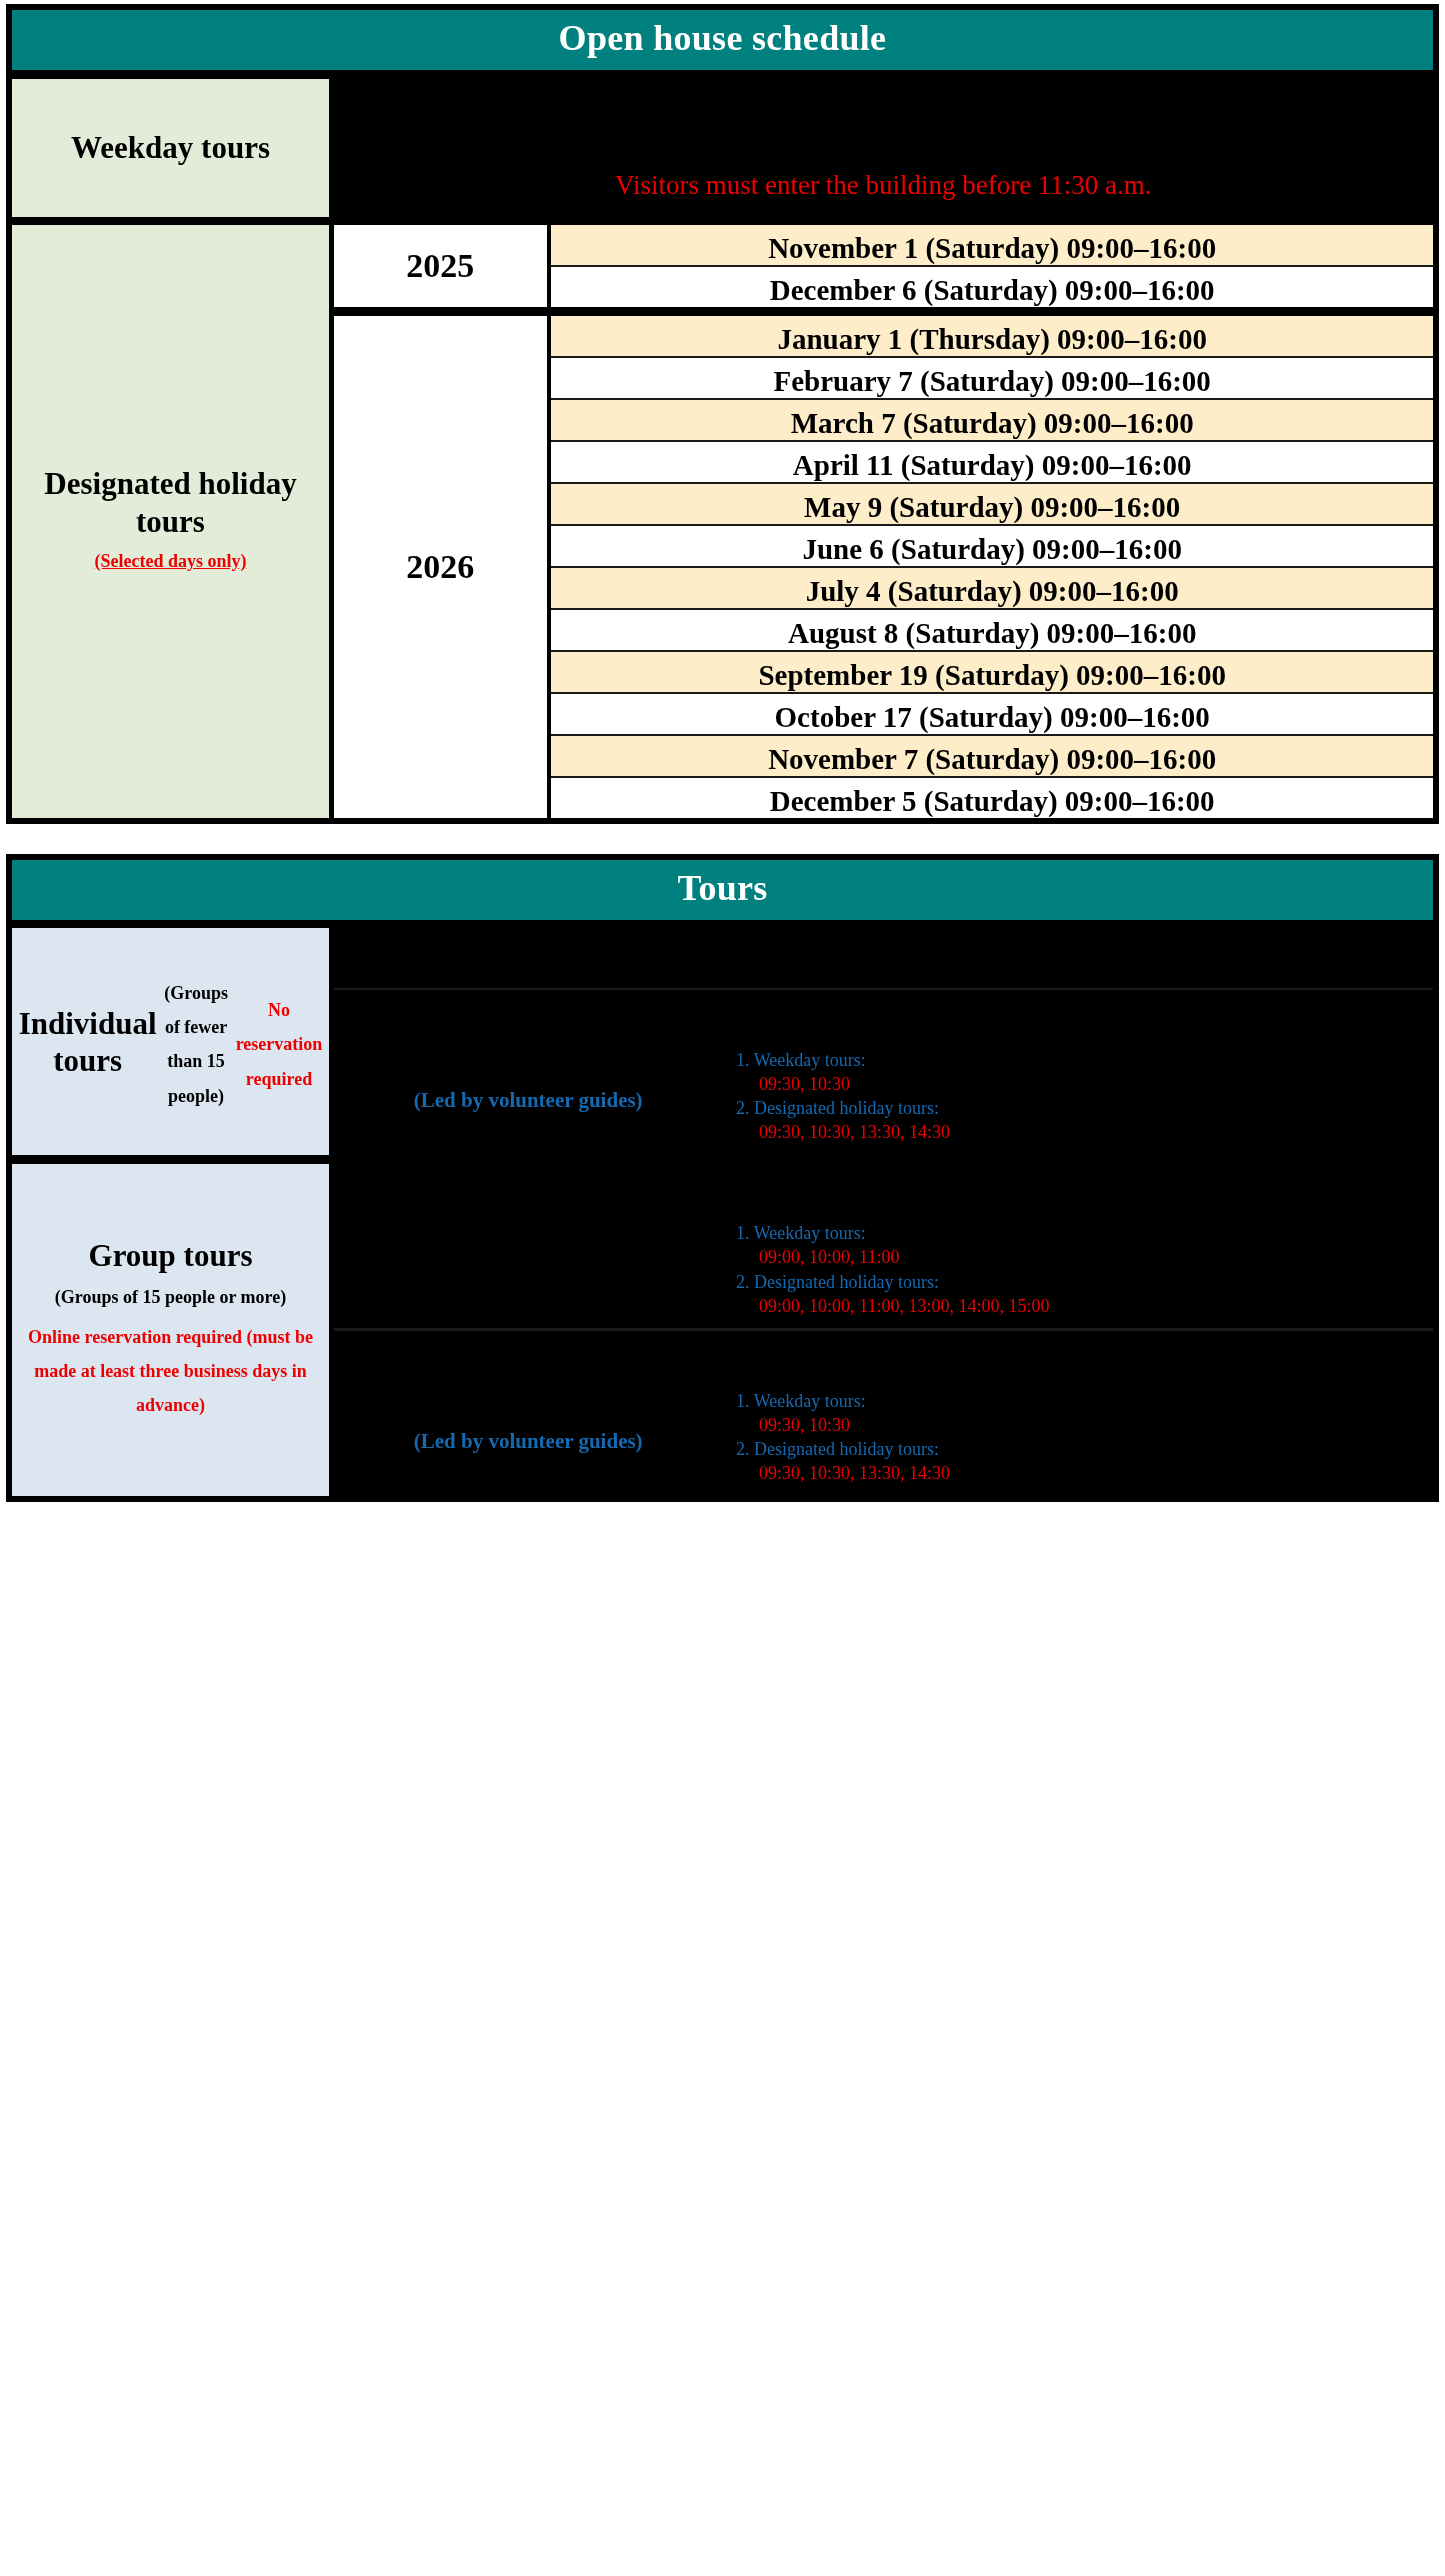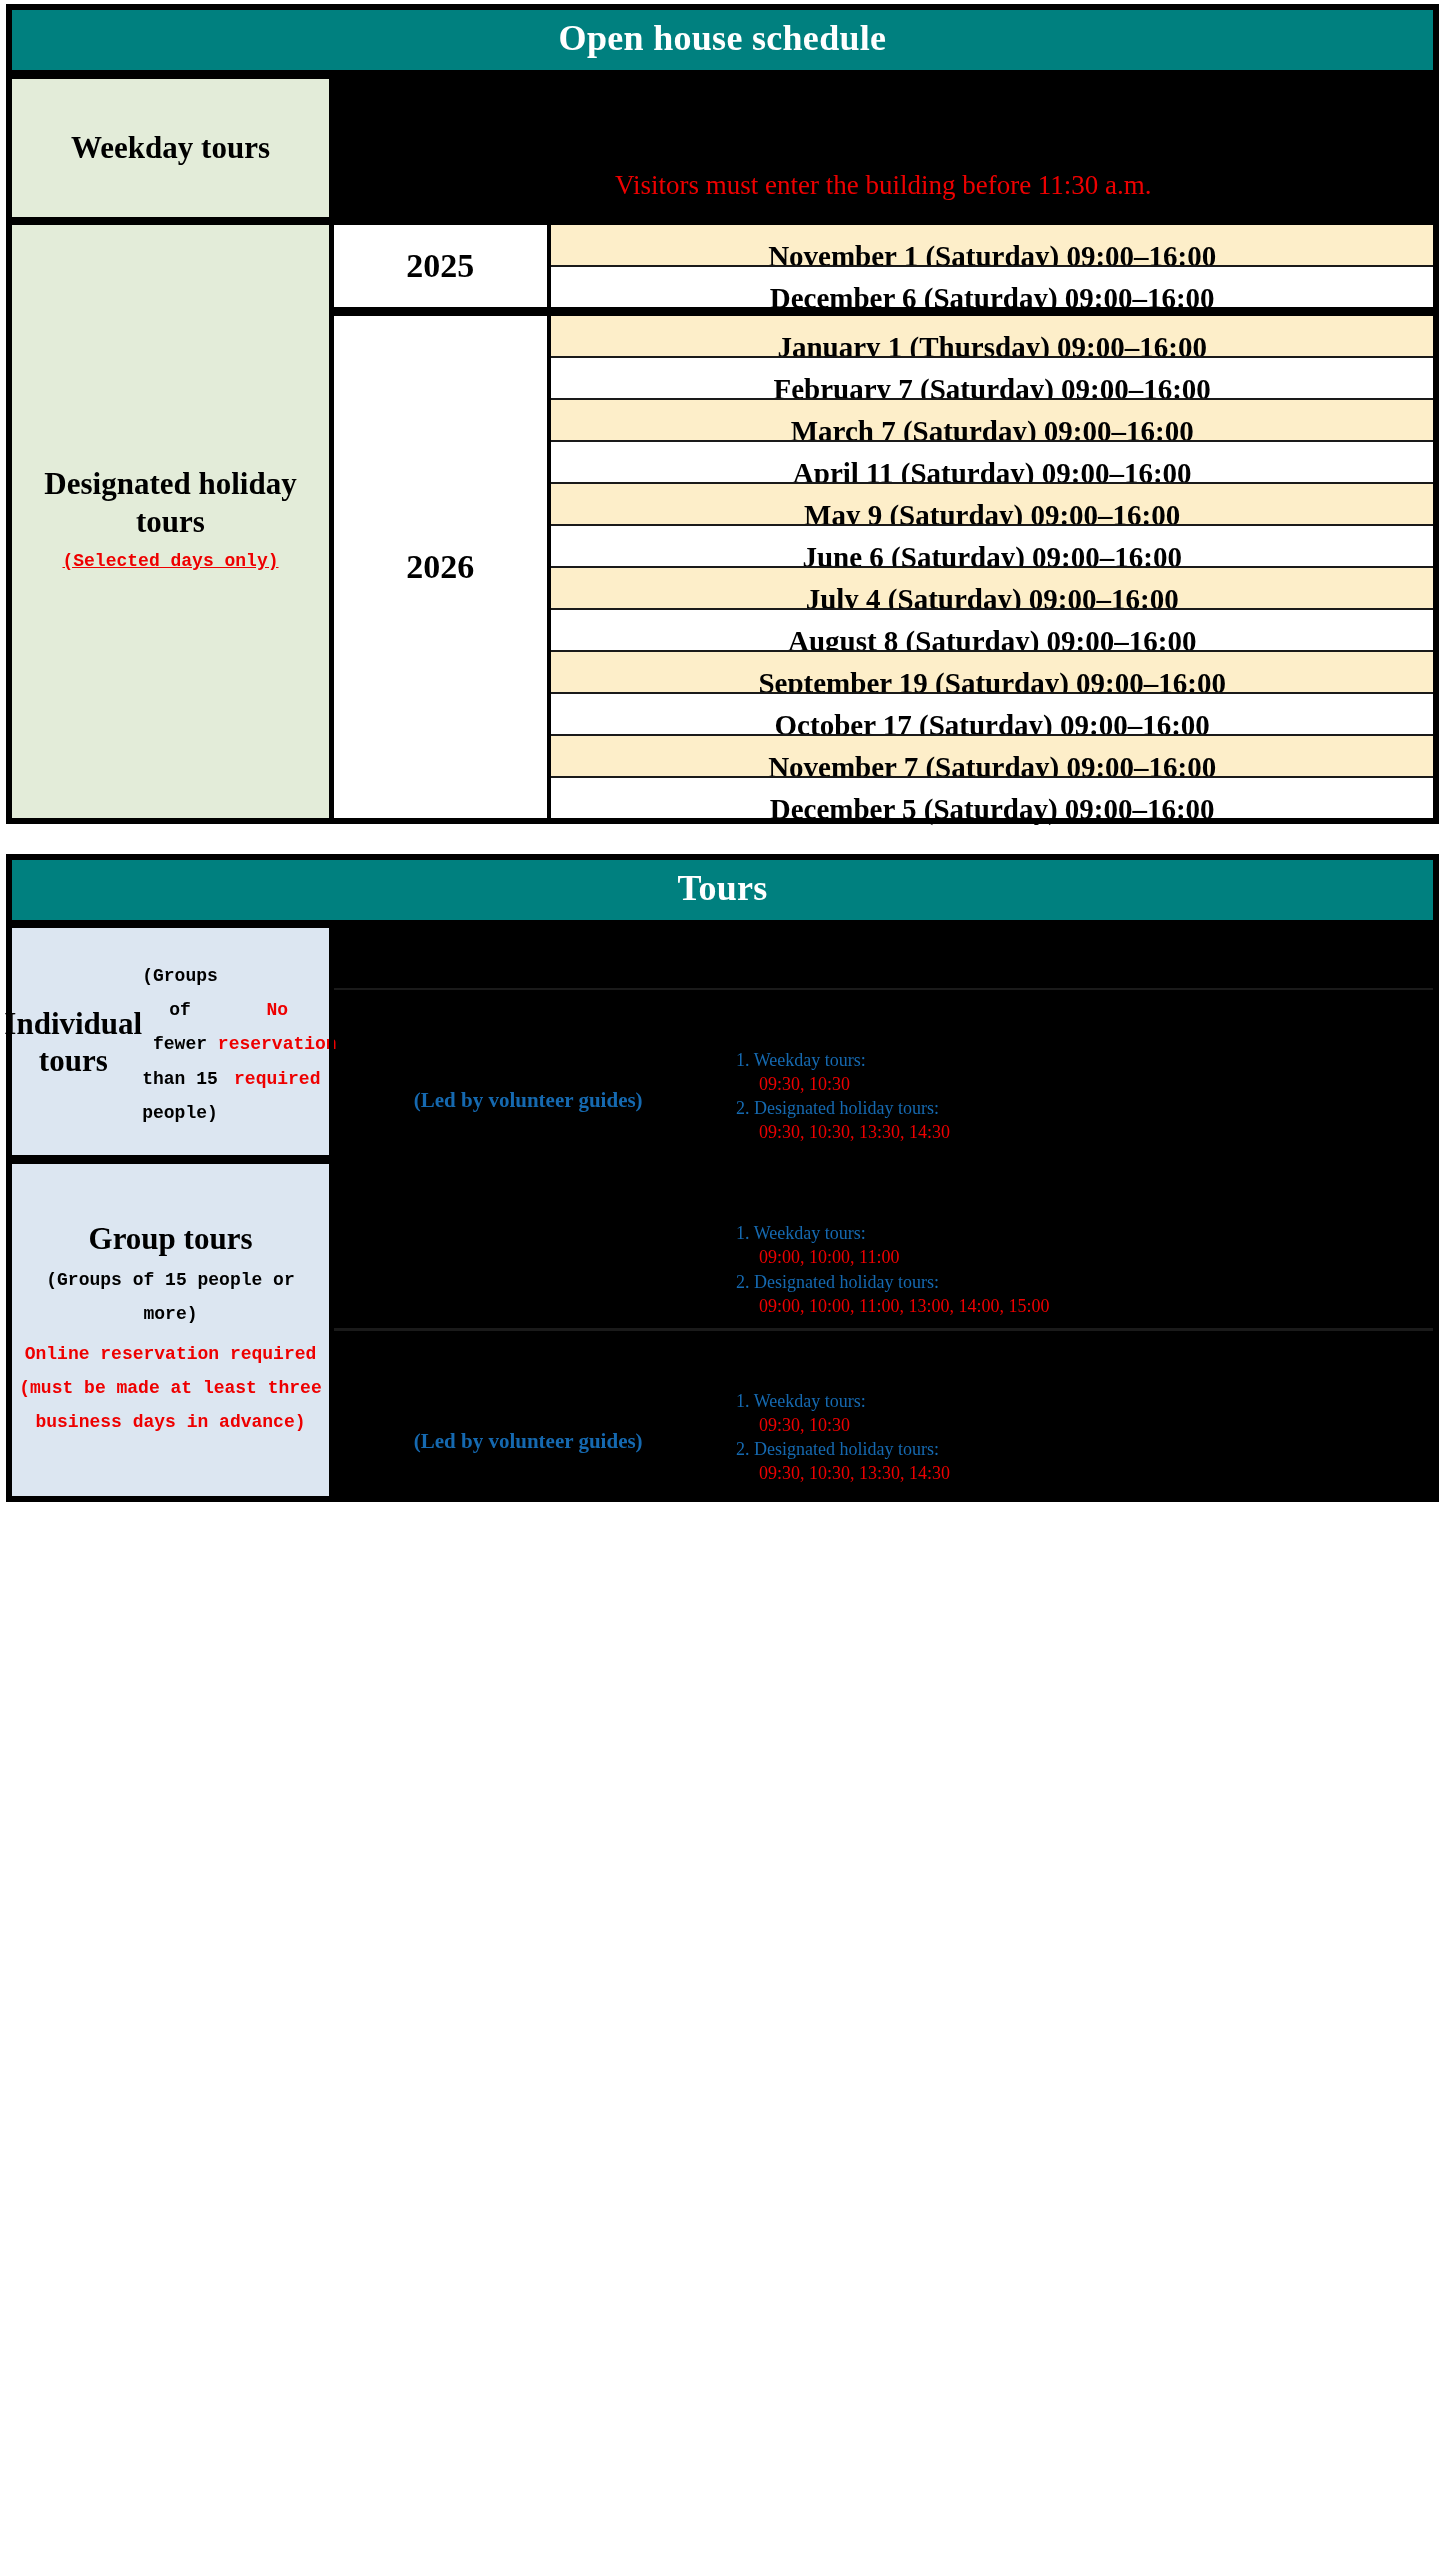--- a/index.html
+++ b/index.html
@@ -43,21 +43,20 @@
     font-size: 31px;
     line-height: 1.2;
     padding: 9.4px 6.7px;
   }
   .sub-note {
     display: block;
     font-size: 18px;
     line-height: 1.9;
     font-weight: bold;
     margin-top: 5.4px;
-    font-family: Liberation Mono, monospace;
   }
   .sub-note.red { color: #ee0000; }
   .sub-note.red-u { color: #ee0000; text-decoration: underline; margin-top: 4px; }
   .sub-note.blk { color: #000000; }
 
   .weekday-body {
     text-align: center;
     font-weight: normal;
     font-size: 27px;
     line-height: 1.42;
@@ -71,21 +70,21 @@
     font-size: 34px;
     background: #ffffff;
   }
 
   .daterow {
     text-align: center;
     font-weight: bold;
     font-size: 29px;
     line-height: 1.0;
     height: 40px;
-    padding: 17px 4px;
+    padding: 9px 4px;
     white-space: nowrap;
   }
   .daterow.cream { background: #fdeec9; }
   .daterow.plain { background: #ffffff; }
 
   .hline-thin { height: 2px; background: #1a1a1a; }
   .hline-thick { height: 8.7px; background: #000000; }
   .vline { width: 4.7px; background: #000000; }
 
   

